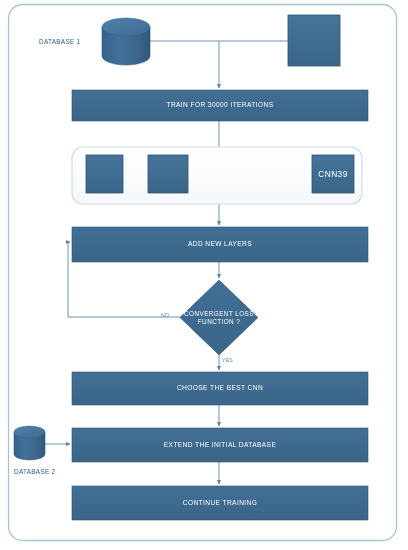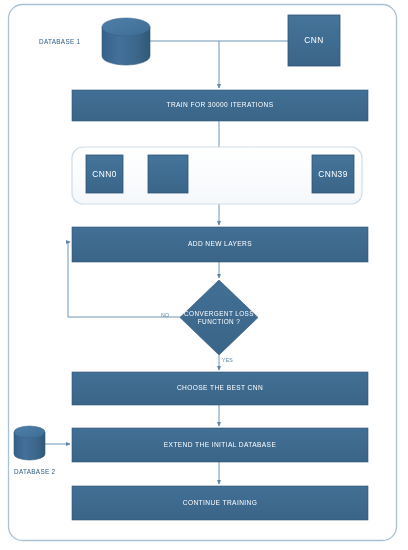--- a/index.html
+++ b/index.html
@@ -157,25 +157,23 @@
       <path d="M14,432 L14,454 A15.5,6 0 0 0 45,454 L45,432 Z" fill="url(#cylBody)"></path>
       <ellipse cx="29.5" cy="432" rx="15.5" ry="6" fill="url(#cylTop)" stroke="#33608a" stroke-width="0.5"></ellipse>
       <path d="M14,432 L14,454 A15.5,6 0 0 0 45,454 L45,432" fill="none" stroke="#2f5879" stroke-width="0.6"></path>
     </g>
   </svg>
 
   <div class="db-caption" style="left:39px; top:38px;">DATABASE 1</div>
 
   <div class="db-caption" style="left:14px; top:468px;">DATABASE 2</div>
 
-  <div class="node-label cnn-label" style="left:288px; top:15px; width:52px; height:51px;">CNN</div>
 
   <div class="node-label bar-label" style="left:72px; top:90px; width:296px; height:31px;">TRAIN FOR 30000 ITERATIONS</div>
 
-  <div class="node-label cnn-label" style="left:86px; top:155px; width:37px; height:38px;">CNN0</div>
 
 
   <div class="node-label cnn-label" style="left:312px; top:155px; width:42px; height:38px;text-align:center;">CNN39</div>
 
   <div class="node-label bar-label" style="left:72px; top:227px; width:296px; height:35px;">ADD NEW LAYERS</div>
 
   <div class="node-label diamond-label" style="left:180px; top:305px; width:78px; height:26px; flex-direction:column;">
     <span>CONVERGENT LOSS</span>
     <span>FUNCTION ?</span>
   </div>

